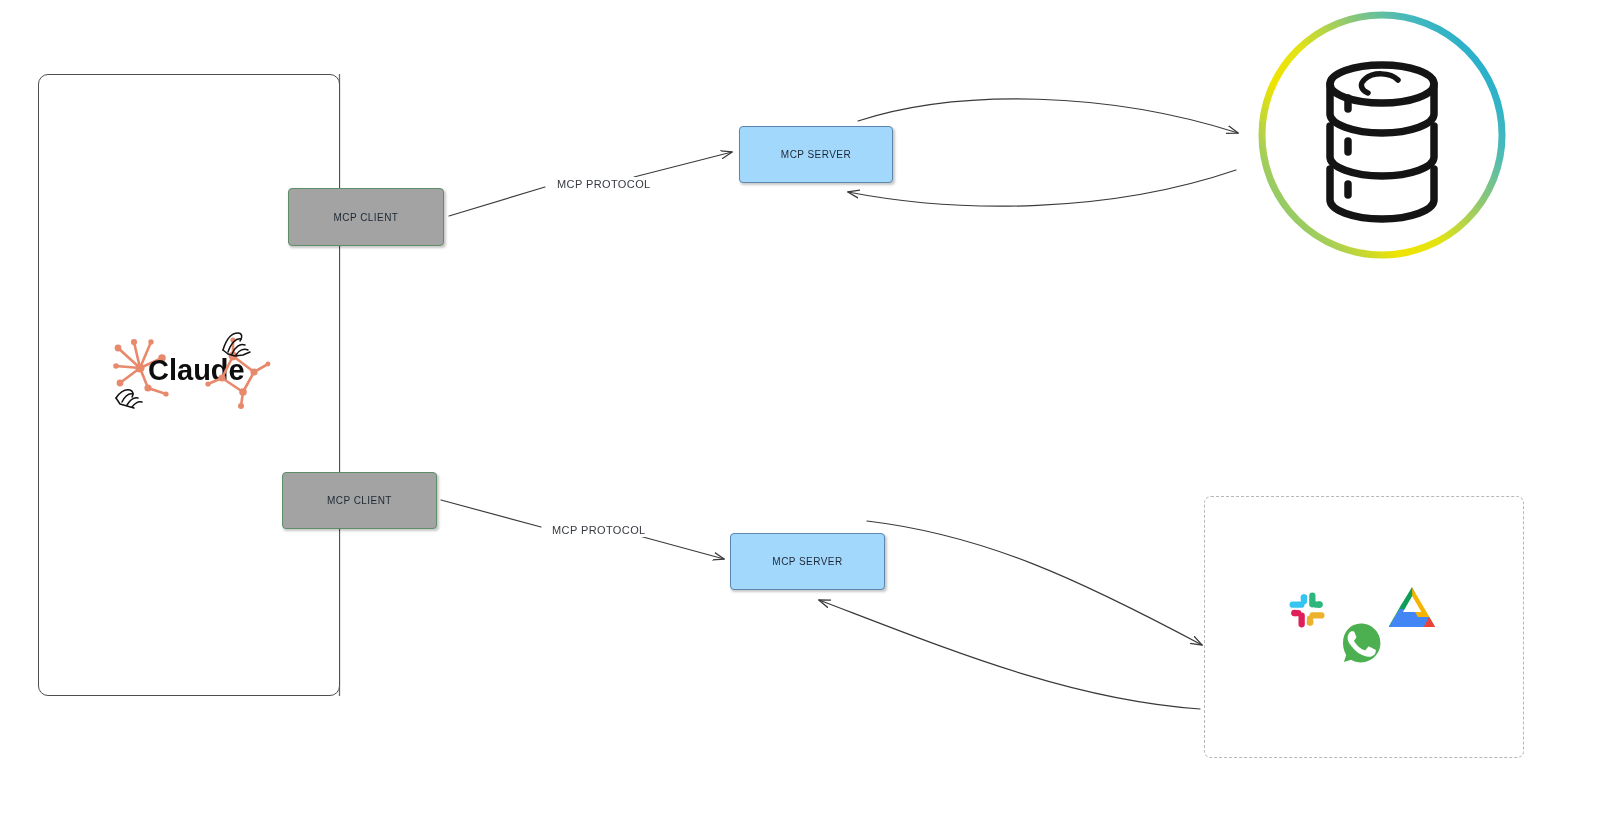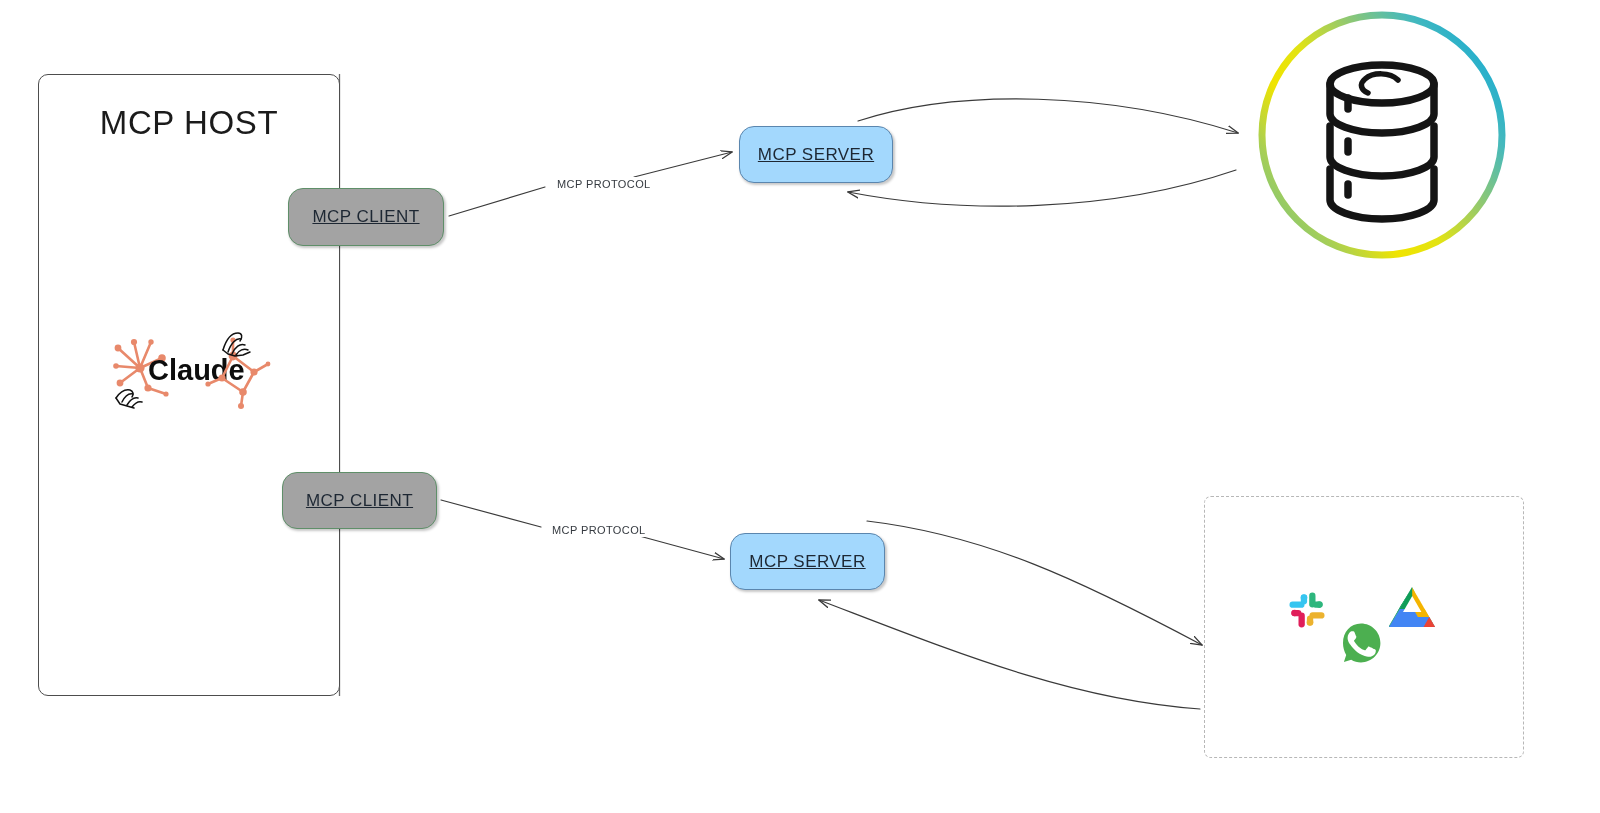--- a/index.html
+++ b/index.html
@@ -54,30 +54,29 @@
     letter-spacing: 0.6px;
     color: #1b1b1b;
     font-family: "Liberation Sans", sans-serif;
     font-weight: 400;
     z-index: 4;
   }
 
   
   .node {
     position: absolute;
-    border-radius: 15px;
+    border-radius: 4px;
     display: flex;
     align-items: center;
     justify-content: center;
-    font-size: 17px;
+    font-size: 10px;
     letter-spacing: 0.45px;
     color: #1d2733;
     z-index: 5;
     box-shadow: 1.5px 2px 2.5px rgba(0,0,0,0.22);
-    text-decoration: underline;
   }
   .node.client {
     background: #a3a3a3;
     border: 1.1px solid #5f8f69;
   }
   .node.server {
     background: #a3d8fd;
     border: 1.1px solid #5b86ae;
   }
   #client-1 { left: 288px; top: 188px; width: 156px; height: 58px; }
@@ -190,21 +189,20 @@
     <g>
       <path d="M1200,709 C1070,700 950,650 819,600" fill="none" stroke="#3a3a3a" stroke-width="1.2" stroke-linecap="round" marker-end="url(#arrowhead)"></path>
     </g>
 
     <g>
       <path d="M339.5,74 L339.5,696" fill="none" stroke="#6a6a6a" stroke-width="1.3"></path>
     </g>
   </svg>
 
   <div class="host-box"></div>
-  <div class="host-title">MCP HOST</div>
 
   <div class="claude-logo">
     <svg viewBox="0 0 176 84" width="176" height="84">
 
       <g stroke="#e8896b" stroke-width="2.6" fill="none" stroke-linecap="round">
         <line x1="36" y1="42" x2="14" y2="22"></line>
         <line x1="36" y1="42" x2="16" y2="57"></line>
         <line x1="36" y1="42" x2="58" y2="32"></line>
         <line x1="36" y1="42" x2="30" y2="16"></line>
         <line x1="36" y1="42" x2="44" y2="62"></line>

